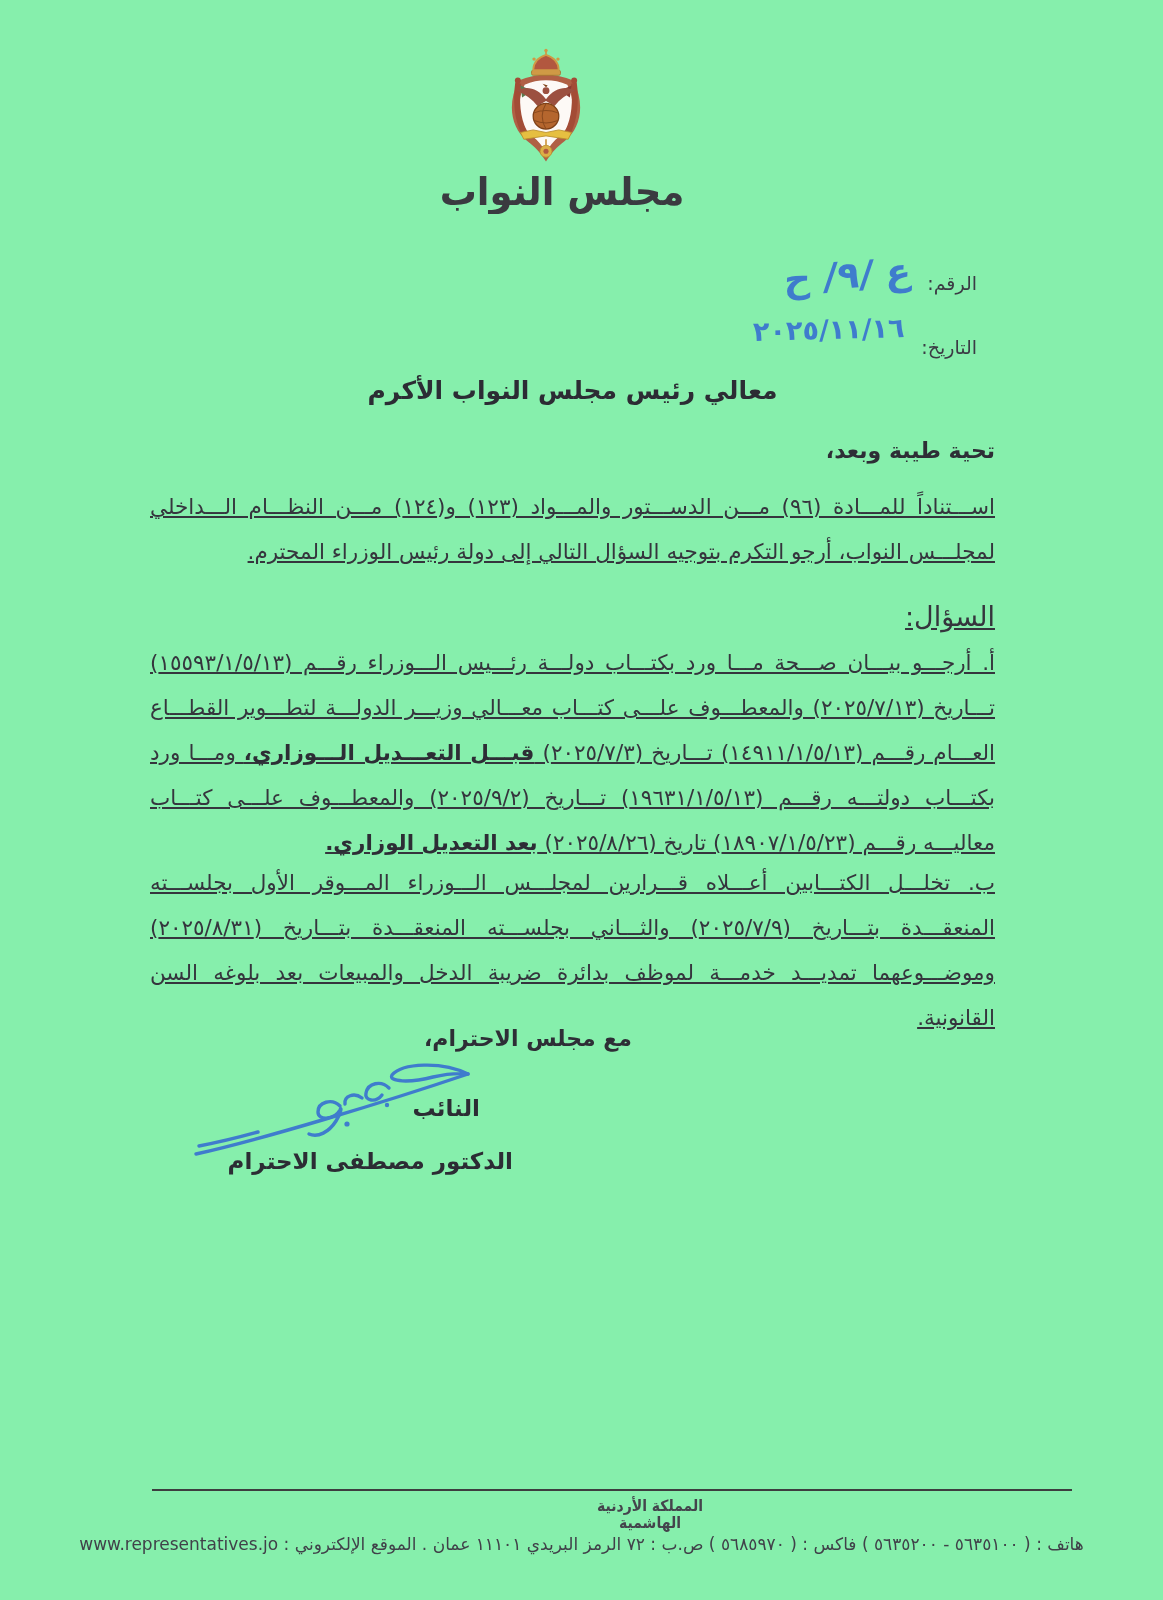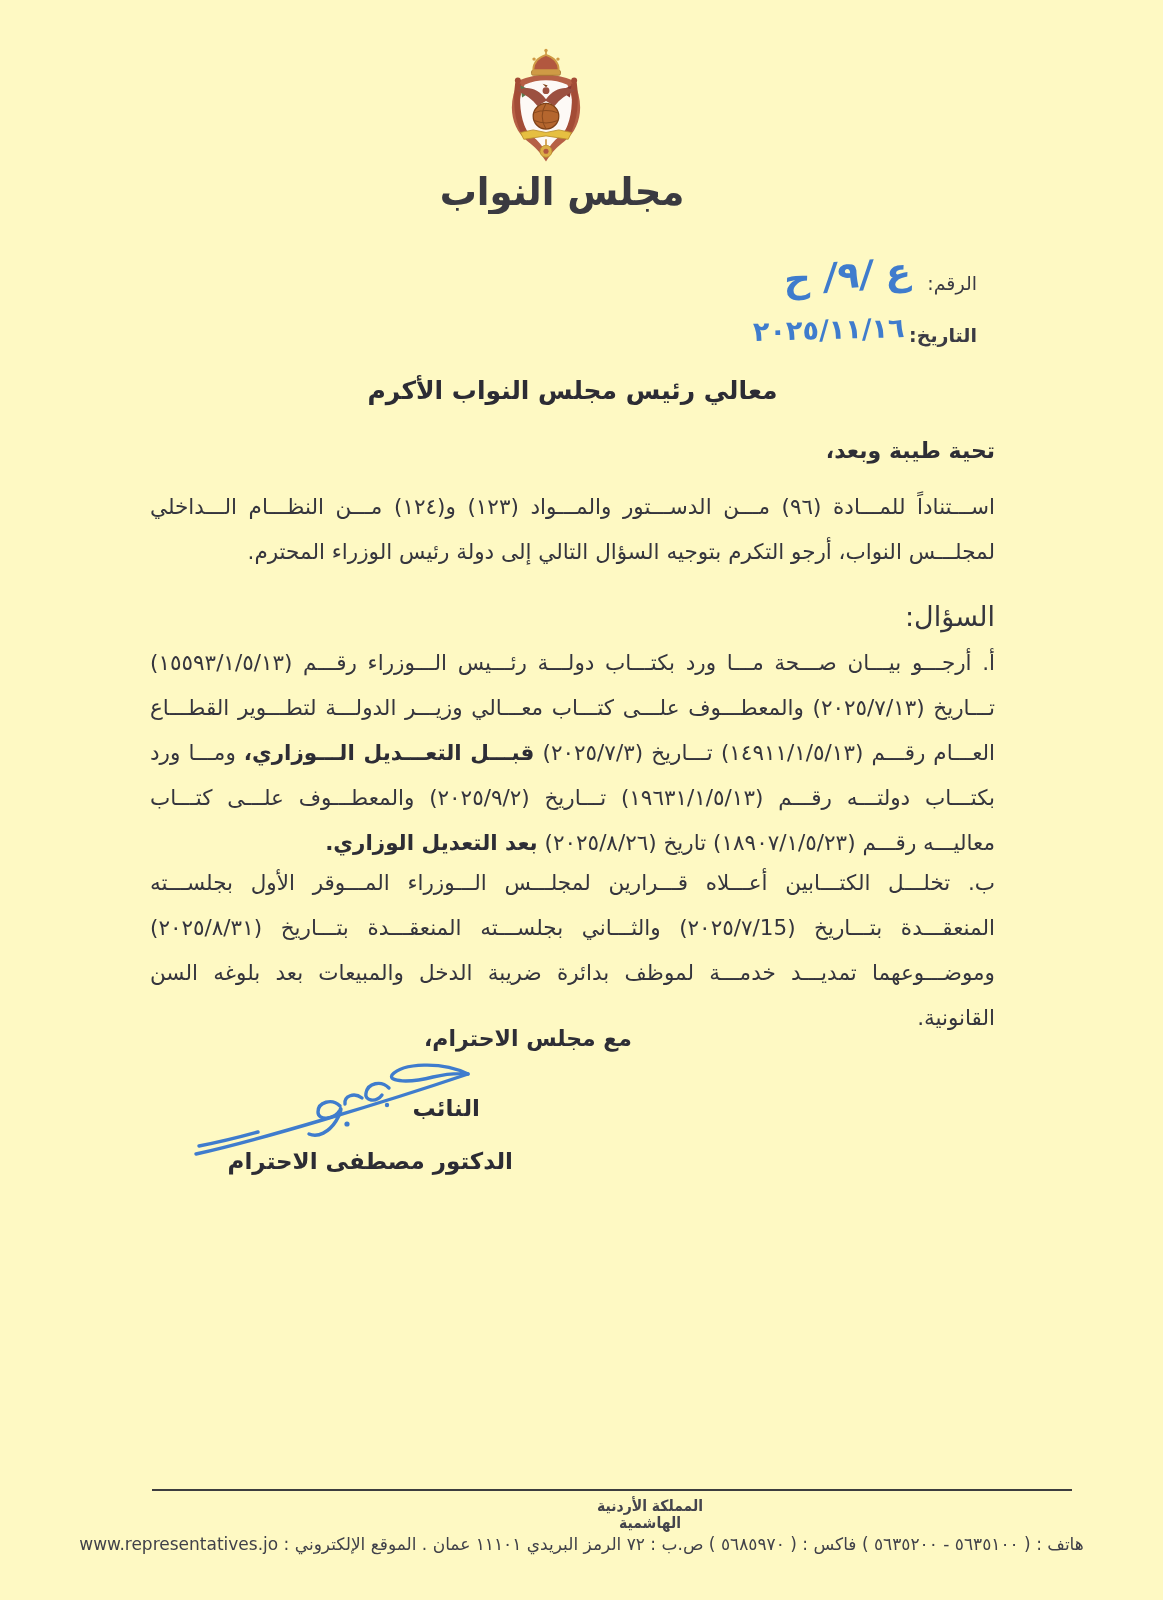--- a/index.html
+++ b/index.html
@@ -1,37 +1,37 @@
 <!DOCTYPE html>
 <html lang="ar" dir="rtl"><head>
 <meta charset="utf-8">
 <style>
   html,body{margin:0;padding:0;}
   body{
     width:1163px;height:1600px;position:relative;background:#f4f4f2;
     font-family:"DejaVu Sans", sans-serif;color:#33333b;
   }
-  .paper{position:absolute;inset:0;background:#fef9c3;overflow:hidden;}
+  .paper{position:absolute;inset:0;background:#86efac;overflow:hidden;}
   .abs{position:absolute;}
   
   .crest{left:483px;top:48px;width:126px;height:128px;}
   .org-logo{left:382px;top:170px;width:360px;text-align:center;
     font-size:37px;font-weight:bold;color:#3a3a40;letter-spacing:-1px;
     transform:scaleY(1.04);}
   .ref-label{font-size:19px;color:#3b3b44;}
   .hand{color:#3f7ccd;}
   .hand-number{right:252px;top:254px;font-size:37px;font-weight:bold;
     transform:rotate(-4deg) skewX(-6deg);letter-spacing:4px;}
   .hand-date{right:258px;top:314px;font-size:27px;font-weight:bold;
     transform:rotate(-1.5deg);letter-spacing:2px;}
   
   .content{left:150px;width:845px;direction:rtl;}
   .recipient{top:376px;text-align:center;font-size:25px;font-weight:bold;color:#2c2c34;}
   .salutation{top:438px;font-size:22px;font-weight:bold;color:#2e2e36;}
-  .para{font-size:21.5px;line-height:45px;text-align:justify;text-align-last:right;color:#35353d;}
+  .para{font-size:21.5px;line-height:45px;text-align:justify;text-align-last:right;color:#35353d;text-decoration:underline;}
   .intro{top:484px;}
   .q-label{top:594px;font-size:27px;}
   .item-a{top:640px;}
   .item-b{top:860px;}
   .closing{top:1026px;right:531px;font-size:22px;font-weight:bold;color:#2e2e36;}
   .signer-title{top:1095px;right:683px;font-size:23px;font-weight:bold;color:#2c2c34;}
   .signature{left:190px;top:1058px;width:290px;height:105px;}
   .signer-name{top:1148px;right:650px;font-size:23px;font-weight:bold;color:#2c2c34;}
   
   .footer-rule{left:152px;top:1489px;width:920px;height:2px;background:#3d3d3f;}
@@ -77,34 +77,34 @@
 
     <line x1="70" y1="107" x2="70" y2="114" stroke="#cf9a45" stroke-width="2"></line>
     <circle cx="70" cy="121" r="7" fill="#dcae46" stroke="#ba8e2c" stroke-width="1"></circle>
     <circle cx="70" cy="121" r="3" fill="#b2573f"></circle>
   </svg>
 
   <div class="abs org-logo">مجلس النواب</div>
 
   <div class="abs ref-label" style="right:186px;top:272px;">الرقم:</div>
   <div class="abs hand hand-number">ع /٩/ ح</div>
-  <div class="abs ref-label" style="right:186px;top:324px;font-weight:bold;">التاريخ:</div>
+  <div class="abs ref-label" style="right:186px;top:336px;">التاريخ:</div>
   <div class="abs hand hand-date">٢٠٢٥/١١/١٦</div>
 
   <div class="abs content salutation">تحية طيبة وبعد،</div>
 
   <div class="abs content recipient">معالي رئيس مجلس النواب الأكرم</div>
 
   <div class="abs content para intro">اســـتناداً للمـــادة (٩٦) مـــن الدســـتور والمـــواد (١٢٣) و(١٢٤) مـــن النظـــام الـــداخلي لمجلـــس النواب، أرجو التكرم بتوجيه السؤال التالي إلى دولة رئيس الوزراء المحترم.</div>
 
   <div class="abs content para q-label">السؤال:</div>
 
   <div class="abs content para item-a"><span>أ. أرجـــو بيـــان صـــحة مـــا ورد بكتـــاب دولـــة رئـــيس الـــوزراء رقـــم (١٥٥٩٣/١/٥/١٣) تـــاريخ (٢٠٢٥/٧/١٣) والمعطـــوف علـــى كتـــاب معـــالي وزيـــر الدولـــة لتطـــوير القطـــاع العـــام رقـــم (١٤٩١١/١/٥/١٣) تـــاريخ (٢٠٢٥/٧/٣) </span><b>قبـــل التعـــديل الـــوزاري،</b><span> ومـــا ورد بكتـــاب دولتـــه رقـــم (١٩٦٣١/١/٥/١٣) تـــاريخ (٢٠٢٥/٩/٢) والمعطـــوف علـــى كتـــاب معاليـــه رقـــم (١٨٩٠٧/١/٥/٢٣) تاريخ (٢٠٢٥/٨/٢٦) </span><b>بعد التعديل الوزاري.</b></div>
 
-  <div class="abs content para item-b">ب. تخلـــل الكتـــابين أعـــلاه قـــرارين لمجلـــس الـــوزراء المـــوقر الأول بجلســـته المنعقـــدة بتـــاريخ (٢٠٢٥/٧/15) والثـــاني بجلســـته المنعقـــدة بتـــاريخ (٢٠٢٥/٨/٣١) وموضـــوعهما تمديـــد خدمـــة لموظف بدائرة ضريبة الدخل والمبيعات بعد بلوغه السن القانونية.</div>
+  <div class="abs content para item-b">ب. تخلـــل الكتـــابين أعـــلاه قـــرارين لمجلـــس الـــوزراء المـــوقر الأول بجلســـته المنعقـــدة بتـــاريخ (٢٠٢٥/٧/٩) والثـــاني بجلســـته المنعقـــدة بتـــاريخ (٢٠٢٥/٨/٣١) وموضـــوعهما تمديـــد خدمـــة لموظف بدائرة ضريبة الدخل والمبيعات بعد بلوغه السن القانونية.</div>
 
   <div class="abs closing">مع مجلس الاحترام،</div>
 
   <div class="abs signer-title">النائب</div>
 
   <svg class="abs signature" viewBox="0 0 290 105" fill="none" stroke="#3f7ccd" stroke-width="3.4" stroke-linecap="round">
     <path d="M6 96 C70 82 195 44 278 16"></path>
     <path d="M9 88 C30 84 50 79 68 74"></path>
     <path d="M278 16 C252 3 212 5 202 17 C198 24 220 25 243 19 C256 16 268 15 278 16"></path>
     <path d="M199 30 C191 22 178 25 176 35 C174 43 186 45 192 37"></path>

